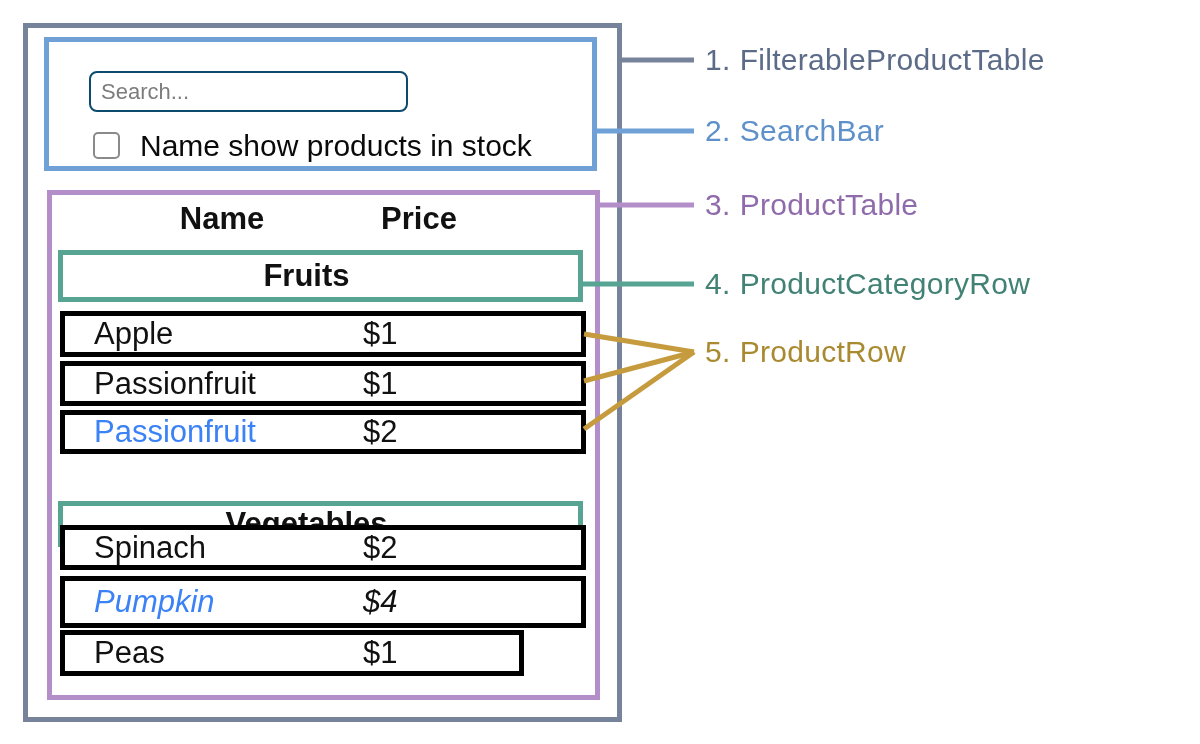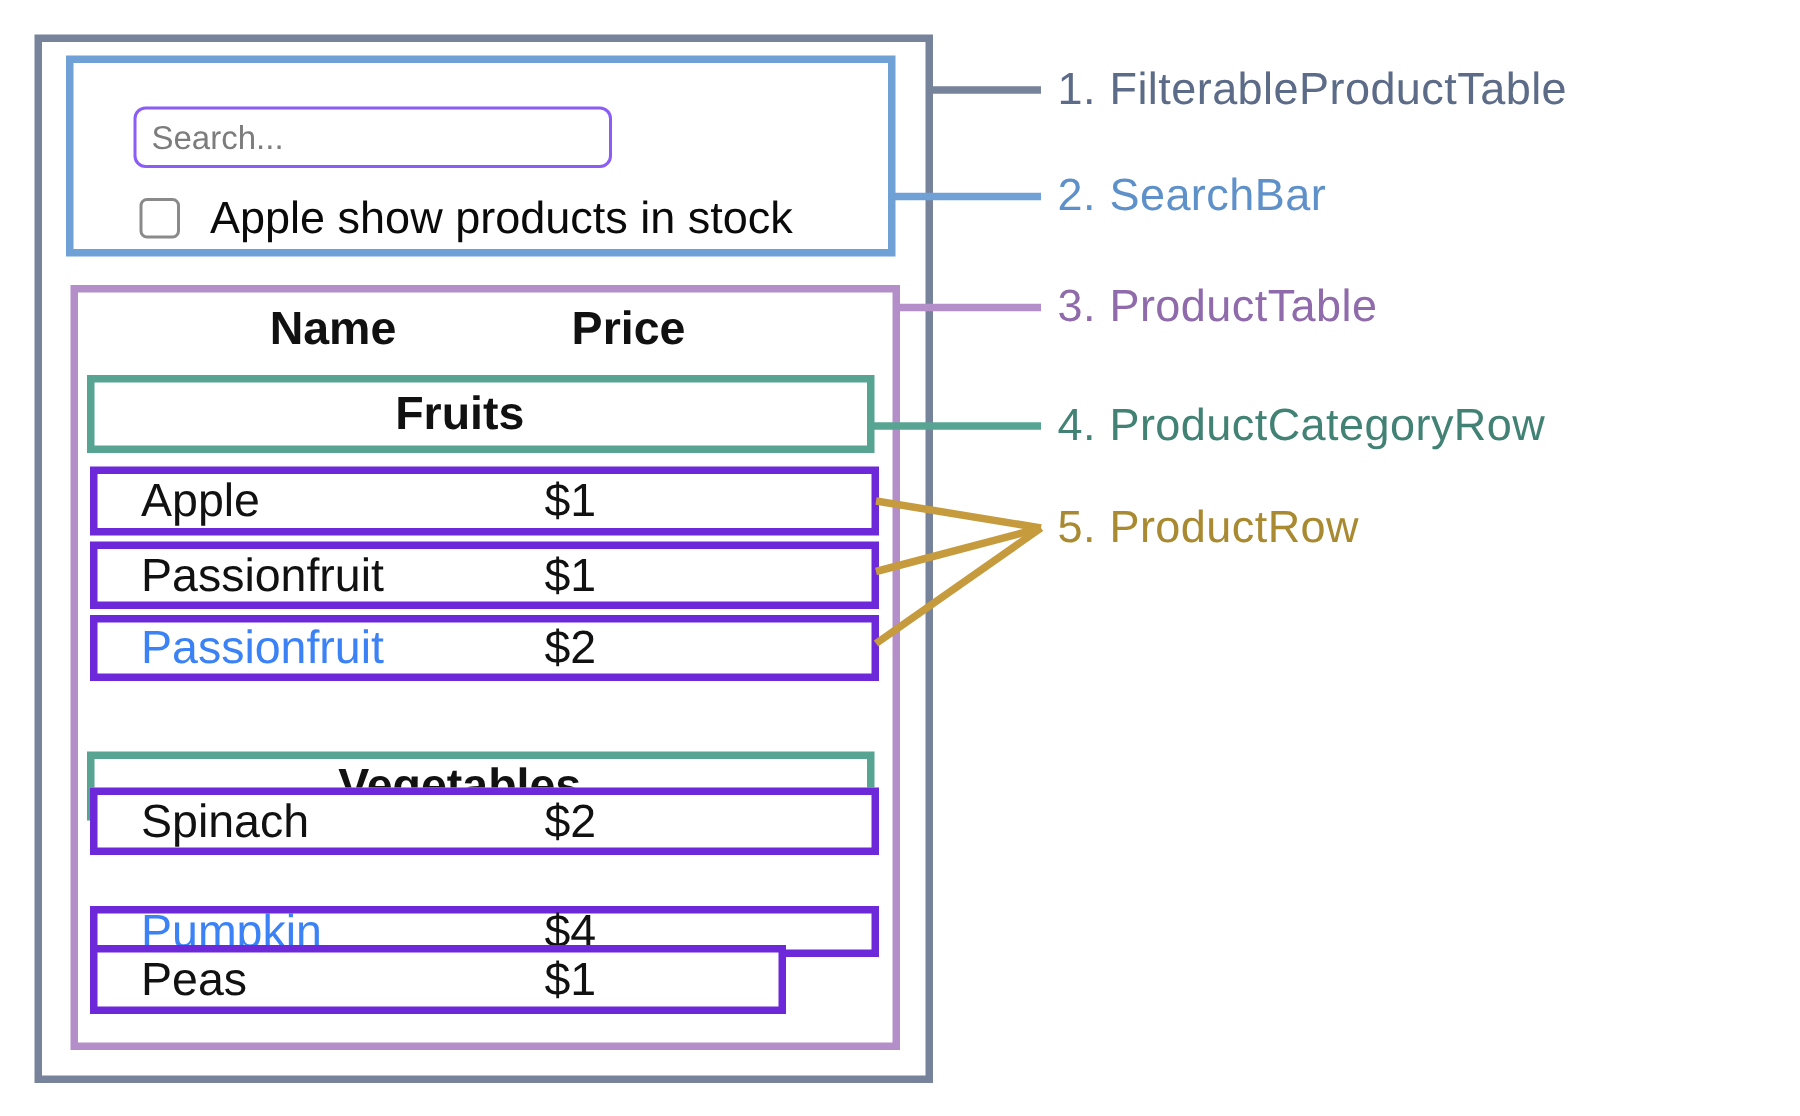--- a/index.html
+++ b/index.html
@@ -5,30 +5,30 @@
   html,body{margin:0;padding:0;background:#ffffff;}
   .stage{
     position:relative;width:1200px;height:744px;background:#ffffff;overflow:hidden;
     font-family:"Liberation Sans","DejaVu Sans",sans-serif;color:#111;
   }
   .box{position:absolute;box-sizing:border-box;background:#ffffff;}
   .outer-box{border:5px solid #76839B;}
   .searchbar-box{border:5px solid #6FA0D6;}
   .producttable-box{border:5px solid #B48EC9;}
   .cat-row{border:5px solid #57A493;display:flex;align-items:center;}
-  .prod-row{border:5px solid #6d28d9;display:flex;align-items:center;}
+  .prod-row{border:5px solid #000000;display:flex;align-items:center;}
   .cat-label{width:100%;text-align:center;padding-right:28px;box-sizing:border-box;
     font-weight:bold;font-size:31px;}
   .prod-name{margin-left:29px;font-size:31px;}
   .prod-price{position:absolute;left:298px;font-size:31px;}
   .oos{color:#3b82f6;}
   .col-header{position:absolute;box-sizing:border-box;font-weight:bold;font-size:31px;
     text-align:center;display:flex;align-items:center;justify-content:center;height:38px;}
   .search-input{
-    position:absolute;box-sizing:border-box;border:2px solid #8b5cf6;border-radius:8px;
+    position:absolute;box-sizing:border-box;border:2px solid #0c4a6e;border-radius:8px;
     font-size:22px;padding:0 0 0 10px;color:#4c1d95;outline:none;background:#fff;
     font-family:"Liberation Sans","DejaVu Sans",sans-serif;
   }
   .search-input::placeholder{color:#7C7C7C;opacity:1;}
   .checkbox{
     position:absolute;box-sizing:border-box;appearance:none;-webkit-appearance:none;
     width:27px;height:27px;border:2px solid #8A8A8A;border-radius:5px;background:#fff;margin:0;
   }
   .cb-label{position:absolute;font-size:30px;line-height:38px;color:#0a0a0a;}
   .overlay{position:absolute;left:0;top:0;width:1200px;height:744px;pointer-events:none;}
@@ -47,21 +47,21 @@
 <div class="stage">
 
   <div class="box outer-box" style="left:23px;top:23px;width:599px;height:699px;"></div>
 
   <div class="box searchbar-box" style="left:44px;top:37px;width:553px;height:134px;"></div>
 
   <input class="search-input" style="left: 89px; top: 71px; width: 319px; height: 41px;" type="text" placeholder="Search...">
 
   <input class="checkbox" style="left: 93px; top: 132px;" type="checkbox">
 
-  <div class="cb-label" style="left:140px;top:127px;">Apple show products in stock</div>
+  <div class="cb-label" style="left:140px;top:127px;">Name show products in stock</div>
 
   <div class="box producttable-box" style="left:47px;top:190px;width:553px;height:510px;"></div>
 
   <div class="col-header" style="left:132px;top:200px;width:180px;">Name</div>
   <div class="col-header" style="left:329px;top:200px;width:180px;">Price</div>
 
   <div class="box cat-row" style="left:58px;top:250px;width:525px;height:52px;">
     <span class="cat-label">Fruits</span>
   </div>
 
@@ -82,21 +82,21 @@
 
   <div class="box cat-row" style="left:58px;top:501px;width:525px;height:46px;">
     <span class="cat-label">Vegetables</span>
   </div>
 
   <div class="box prod-row" style="left:60px;top:525px;width:526px;height:45px;">
     <span class="prod-name">Spinach</span>
     <span class="prod-price">$2</span>
   </div>
 
-  <div class="box prod-row" style="left:60px;top:604px;width:526px;height:34px;">
+  <div class="box prod-row" style="left:60px;top:576px;width:526px;height:52px;font-style:italic;">
     <span class="prod-name oos">Pumpkin</span>
     <span class="prod-price">$4</span>
   </div>
 
   <div class="box prod-row" style="left:60px;top:630px;width:464px;height:46px;">
     <span class="prod-name">Peas</span>
     <span class="prod-price">$1</span>
   </div>
 
   <svg class="overlay" viewBox="0 0 1200 744">

